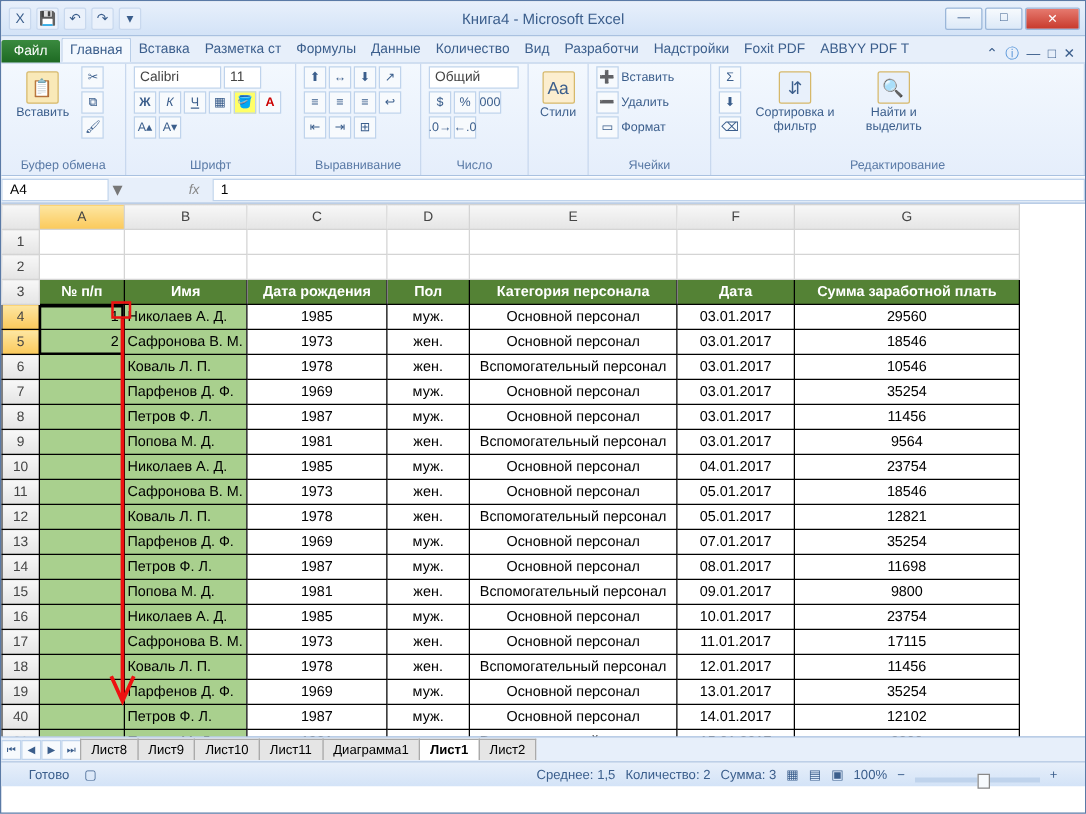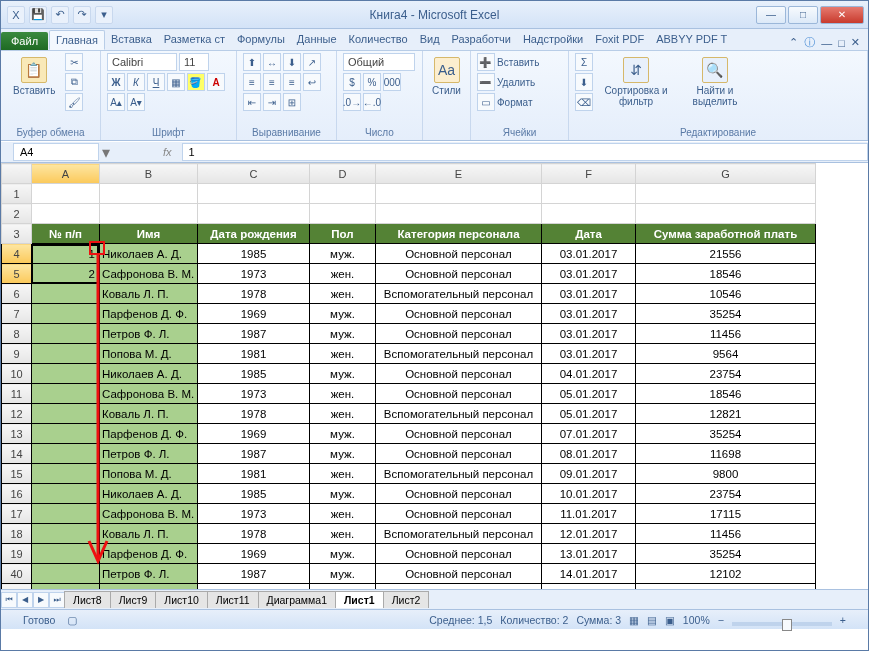--- a/index.html
+++ b/index.html
@@ -19,21 +19,21 @@
 .ribbon { height:90px; background:linear-gradient(#f3f8fe,#e5eefb); border-bottom:1px solid #a9c1e0; display:flex;}
 .group { border-right:1px solid #c8d8ee; padding:2px 6px 0 6px; display:flex; flex-direction:column; position:relative;}
 .group-label { font-size:10px; color:#5a7aa6; text-align:center; margin-top:auto; padding:2px 0;}
 .group-body { display:flex; gap:4px; align-items:flex-start; flex:1;}
 .big-btn { display:flex; flex-direction:column; align-items:center; gap:2px; padding:4px 6px; font-size:10px; color:#3b5e8c;}
 .big-btn .ico { width:26px; height:26px; background:#f9e9b8; border:1px solid #d6b86a; border-radius:2px; display:flex;align-items:center;justify-content:center;font-size:14px;}
 .stack { display:flex; flex-direction:column; gap:2px;}
 .row { display:flex; gap:2px; align-items:center;}
 .ctl { height:18px; border:1px solid #bfd3ec; background:#fff; font-size:11px; padding:0 4px; color:#444; display:flex;align-items:center;}
 .mini { width:18px; height:18px; border:1px solid #bfd3ec; background:#f7fafd; display:flex;align-items:center;justify-content:center;font-size:10px;color:#3b5e8c;}
-.namebox { height:22px; background:#e7effa; border-top:1px solid #fff; border-bottom:1px solid #a9c1e0; display:flex; align-items:center; padding-left:12px;}
+.namebox { height:22px; background:#e7effa; border-top:1px solid #fff; border-bottom:1px solid #a9c1e0; display:flex; align-items:center; padding-left:0;}
 .namebox .nb { width:86px; height:18px; background:#fff; border:1px solid #bfd3ec; font-size:11px; padding:0 6px; display:flex;align-items:center;}
 .namebox .fx { margin:0 10px; font-size:11px; font-style:italic; color:#888;}
 .namebox .fb { flex:1; height:18px; background:#fff; border:1px solid #bfd3ec; font-size:11px; padding:0 6px; display:flex;align-items:center;}
 .gridwrap { position:relative; height:426px; overflow:hidden;}
 table.sheet { border-collapse:collapse; font-size:11.5px; color:#000; table-layout:fixed; }
 .sheet td, .sheet th { border:1px solid #d4d4d4; height:20px; overflow:hidden; white-space:nowrap;}
 .sheet th { background:linear-gradient(#f7f7f7,#e5e5e5); font-weight:normal; color:#444; font-size:11px; text-align:center;}
 .sheet th.sel { background:linear-gradient(#fde6a2,#fbc95a);}
 .rowhdr { background:linear-gradient(#f7f7f7,#e5e5e5); font-size:11px; color:#444; text-align:center; width:30px;}
 .rowhdr.sel { background:linear-gradient(#fde6a2,#fbc95a);}
@@ -275,21 +275,21 @@
           <td>Сумма заработной плать</td>
         </tr>
         <tr class="data-row">
           <td class="rowhdr sel">4</td>
           <td class="idx green">1</td>
           <td class="name green">Николаев А. Д.</td>
           <td>1985</td>
           <td>муж.</td>
           <td>Основной персонал</td>
           <td>03.01.2017</td>
-          <td>21556</td>
+          <td>29560</td>
         </tr>
         <tr class="data-row">
           <td class="rowhdr sel">5</td>
           <td class="idx green">2</td>
           <td class="name green">Сафронова В. М.</td>
           <td>1973</td>
           <td>жен.</td>
           <td>Основной персонал</td>
           <td>03.01.2017</td>
           <td>18546</td>

